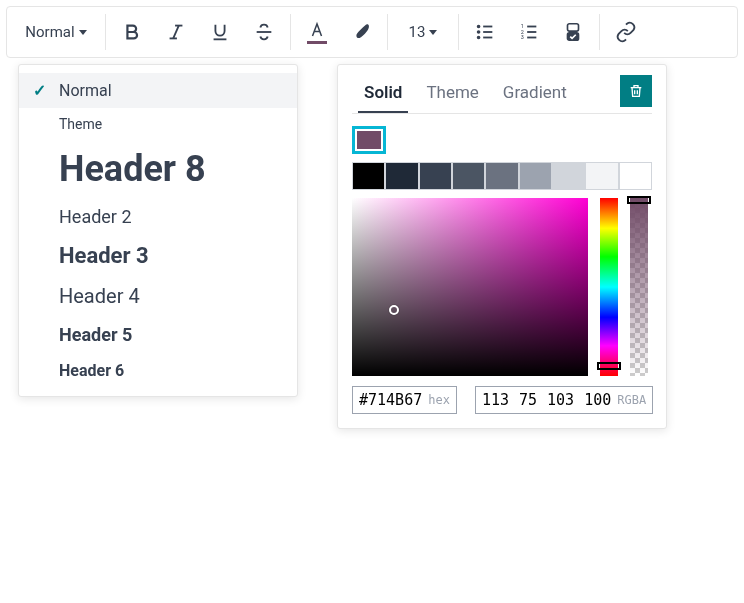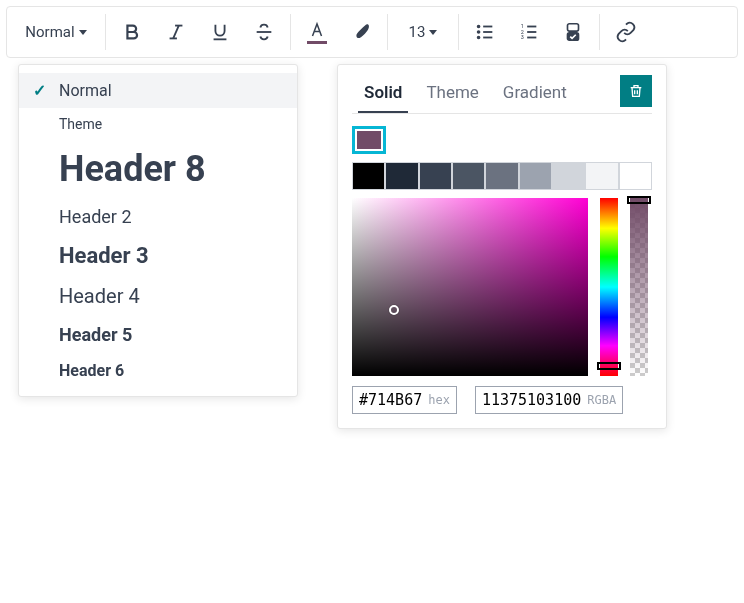--- a/index.html
+++ b/index.html
@@ -50,21 +50,21 @@
 .sl-cursor { position: absolute; width: 10px; height: 10px; border: 2px solid #fff; border-radius: 50%; box-shadow: 0 0 1px #000; transform: translate(-50%, -50%); }
 .hue-bar { width: 18px; height: 178px; background: linear-gradient(to bottom, #f00 0%, #ff0 17%, #0f0 33%, #0ff 50%, #00f 67%, #f0f 83%, #f00 100%); position: relative; cursor: pointer; }
 .hue-thumb { position: absolute; left: -3px; right: -3px; height: 8px; border: 2px solid #000; background: transparent; }
 .alpha-bar { width: 18px; height: 178px; position: relative; cursor: pointer; background-image: linear-gradient(45deg,#ccc 25%,transparent 25%),linear-gradient(-45deg,#ccc 25%,transparent 25%),linear-gradient(45deg,transparent 75%,#ccc 75%),linear-gradient(-45deg,transparent 75%,#ccc 75%); background-size: 10px 10px; background-position: 0 0,0 5px,5px -5px,-5px 0; }
 .alpha-grad { position:absolute; inset:0; background: linear-gradient(to bottom, #714B67, transparent); }
 .alpha-thumb { position:absolute; left:-3px; right:-3px; height:8px; border:2px solid #000; top:-2px; }
 
 .inputs-row { display: flex; gap: 18px; }
 .input-box { border: 1px solid #9ca3af; padding: 4px 6px; font-size: 15px; display: flex; align-items: center; gap: 6px; font-family: ui-monospace, monospace; }
 .input-suffix { color: #9ca3af; font-size: 12px; }
-.rgba-vals { display: flex; }
+.rgba-vals { display: flex; gap: 10px; }
 </style>
 </head>
 <body>
 
 <div class="toolbar">
   <div class="tb-btn wide">
     <span class="tb-label">Normal</span>
     <span class="caret"></span>
   </div>
   <div class="tb-divider"></div>

